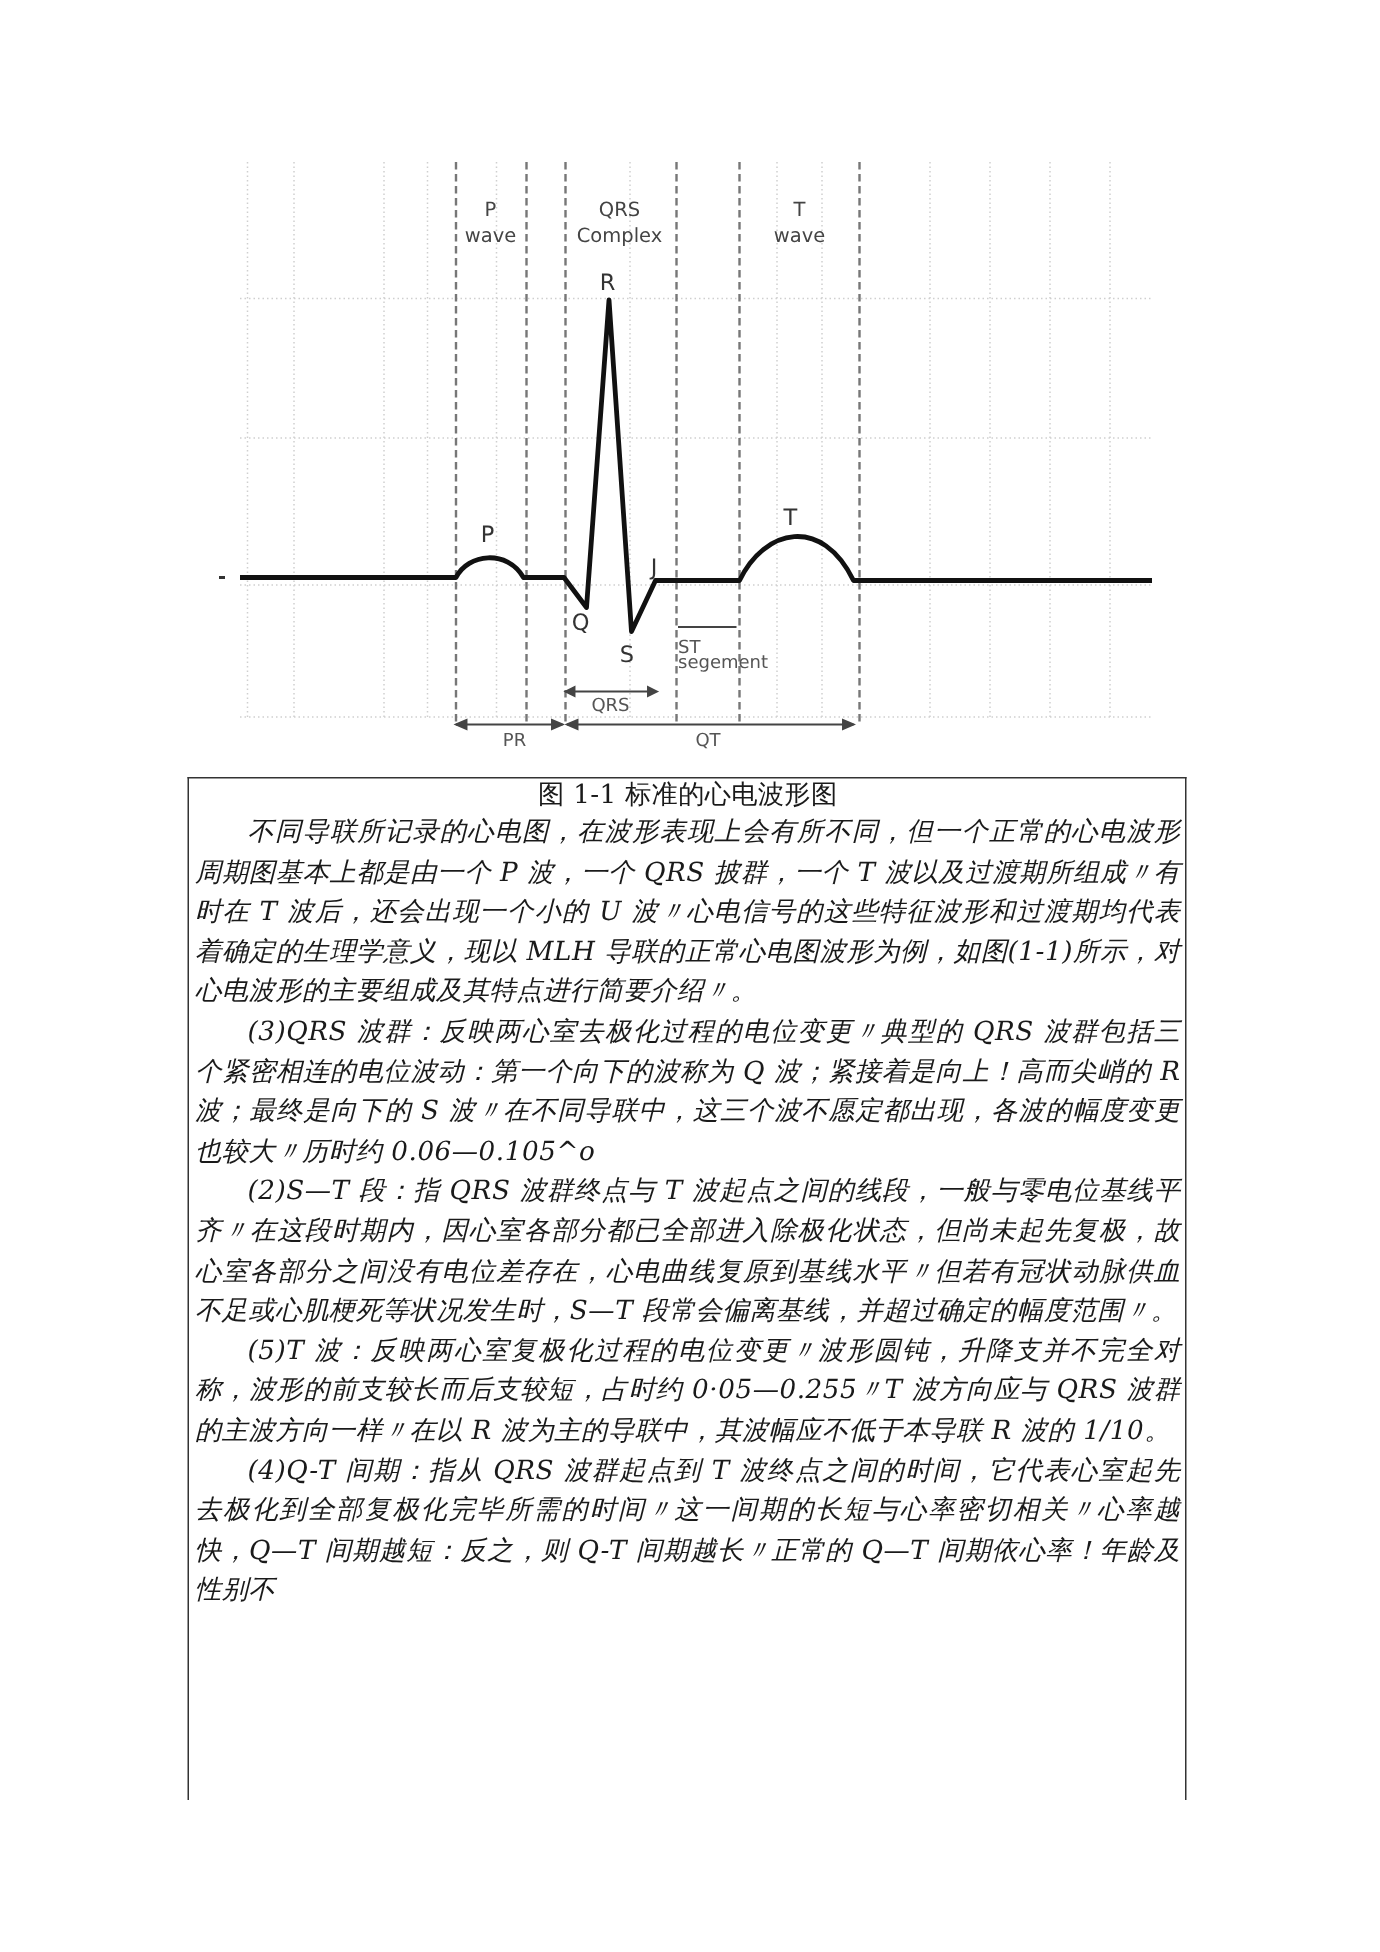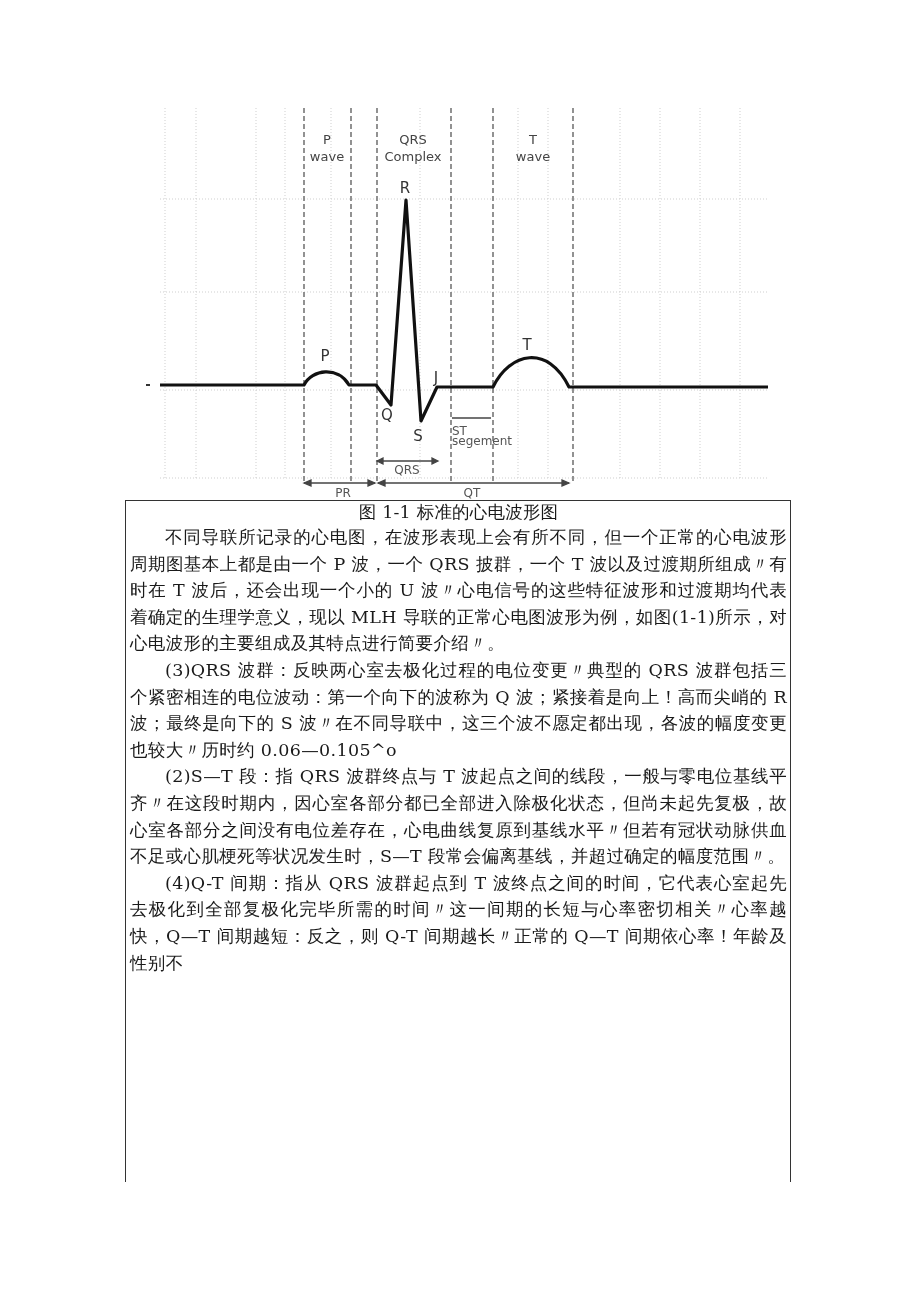--- a/index.html
+++ b/index.html
@@ -1,25 +1,25 @@
 <!DOCTYPE html>
 <html><head>
 <meta charset="utf-8">
 <style>
   html, body { margin: 0; padding: 0; background: #ffffff; }
   body { width: 920px; height: 1301px; position: relative; overflow: hidden;
          font-family: "DejaVu Serif", "Liberation Serif", serif; color: #1a1a1a; }
   .figure { position: absolute; left: 140px; top: 100px; width: 640px; height: 400px; }
   .figure svg { width: 640px; height: 400px; display: block; }
-  .textbox { position: absolute; left: 125px; top: 500px; width: 666px; height: 682px;
+  .textbox { position: absolute; left: 125px; top: 518px; width: 666px; height: 682px;
              border-left: 1.5px solid #333; border-right: 1.5px solid #333; border-top: 1.5px solid #333;
              box-sizing: border-box; padding: 0 3px 0 4px; }
   .caption { text-align: center; font-size: 17.5px; line-height: 23px; margin-top: 0px; letter-spacing: 0.2px; }
   .para { font-size: 17.5px; line-height: 26.6px; text-indent: 2em; margin: 0; text-align: justify;
-          letter-spacing: 0.35px; }
+          letter-spacing: 0.35px; font-style: italic; }
 </style>
 </head>
 <body>
 
 <div class="figure">
   <svg viewBox="140 100 640 400" xmlns="http://www.w3.org/2000/svg">
 
     <g stroke="#cfcfcf" stroke-width="1" stroke-dasharray="1 2">
       <line x1="165" y1="108" x2="165" y2="480"></line>
       <line x1="196" y1="108" x2="196" y2="480"></line>
@@ -89,14 +89,15 @@
       <text x="472" y="497" text-anchor="middle">QT</text>
     </g>
   </svg>
 </div>
 
 <div class="textbox">
   <div class="caption">图 1-1 标准的心电波形图</div>
   <p class="para">不同导联所记录的心电图，在波形表现上会有所不同，但一个正常的心电波形周期图基本上都是由一个 P 波，一个 QRS 披群，一个 T 波以及过渡期所组成〃有时在 T 波后，还会出现一个小的 U 波〃心电信号的这些特征波形和过渡期均代表着确定的生理学意义，现以 MLH 导联的正常心电图波形为例，如图(1-1)所示，对心电波形的主要组成及其特点进行简要介绍〃。</p>
   <p class="para">(3)QRS 波群：反映两心室去极化过程的电位变更〃典型的 QRS 波群包括三个紧密相连的电位波动：第一个向下的波称为 Q 波；紧接着是向上！高而尖峭的 R 波；最终是向下的 S 波〃在不同导联中，这三个波不愿定都出现，各波的幅度变更也较大〃历时约 0.06—0.105^o</p>
   <p class="para">(2)S—T 段：指 QRS 波群终点与 T 波起点之间的线段，一般与零电位基线平齐〃在这段时期内，因心室各部分都已全部进入除极化状态，但尚未起先复极，故心室各部分之间没有电位差存在，心电曲线复原到基线水平〃但若有冠状动脉供血不足或心肌梗死等状况发生时，S—T 段常会偏离基线，并超过确定的幅度范围〃。</p>
+  <p class="para">(5)T 波：反映两心室复极化过程的电位变更〃波形圆钝，升降支并不完全对称，波形的前支较长而后支较短，占时约 0·05—0.255〃T 波方向应与 QRS 波群的主波方向一样〃在以 R 波为主的导联中，其波幅应不低于本导联 R 波的 1/10。</p>
   <p class="para">(4)Q-T 间期：指从 QRS 波群起点到 T 波终点之间的时间，它代表心室起先去极化到全部复极化完毕所需的时间〃这一间期的长短与心率密切相关〃心率越快，Q—T 间期越短：反之，则 Q-T 间期越长〃正常的 Q—T 间期依心率！年龄及性别不</p>
 </div>
 
 </body></html>

